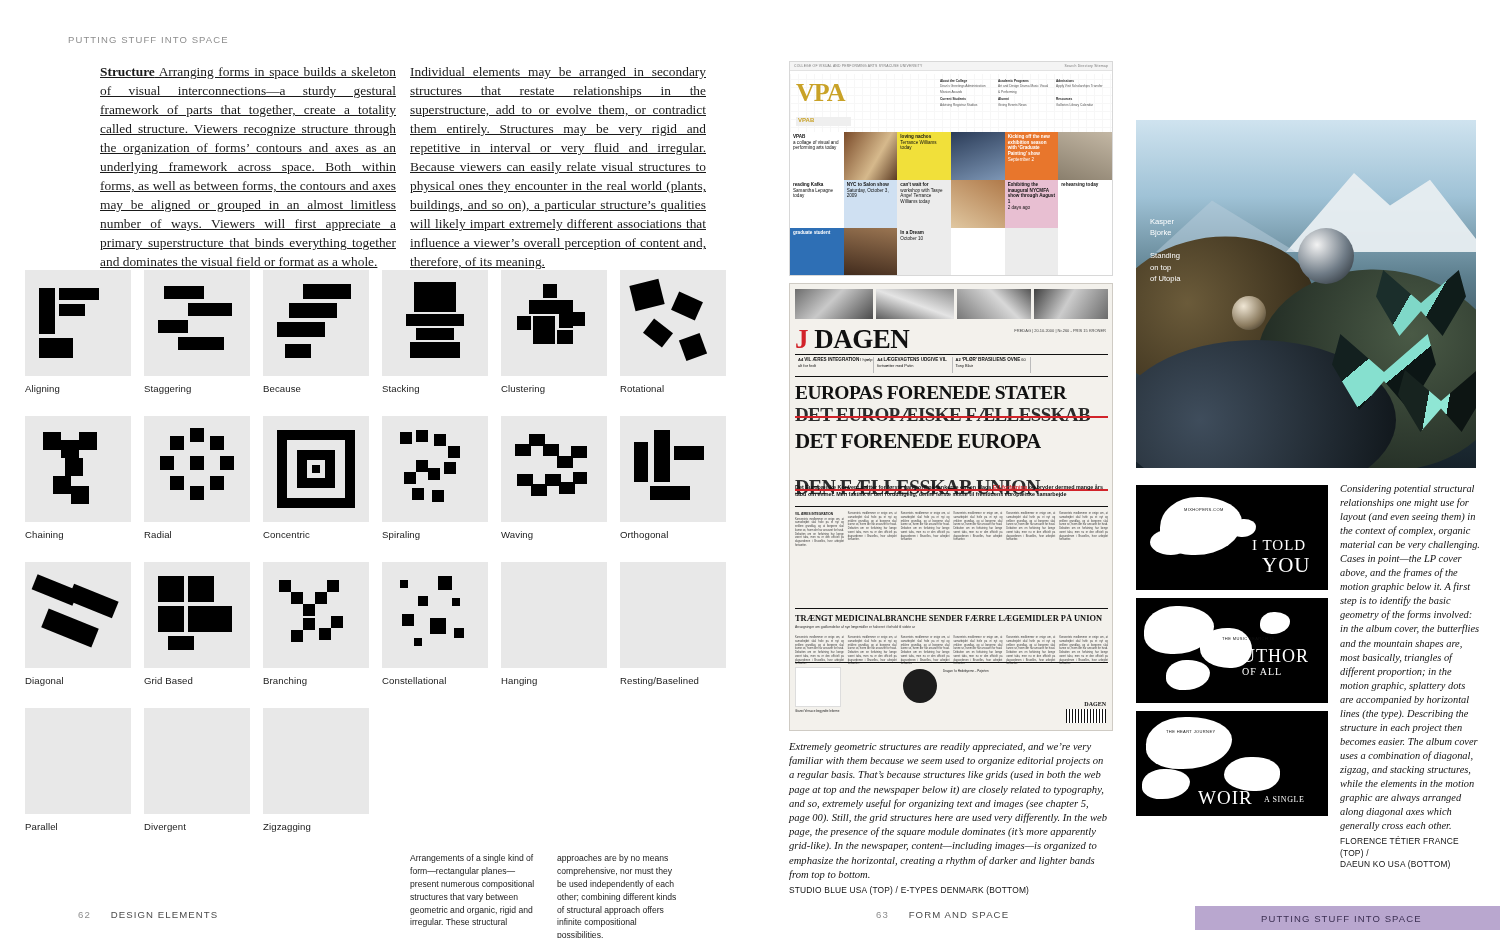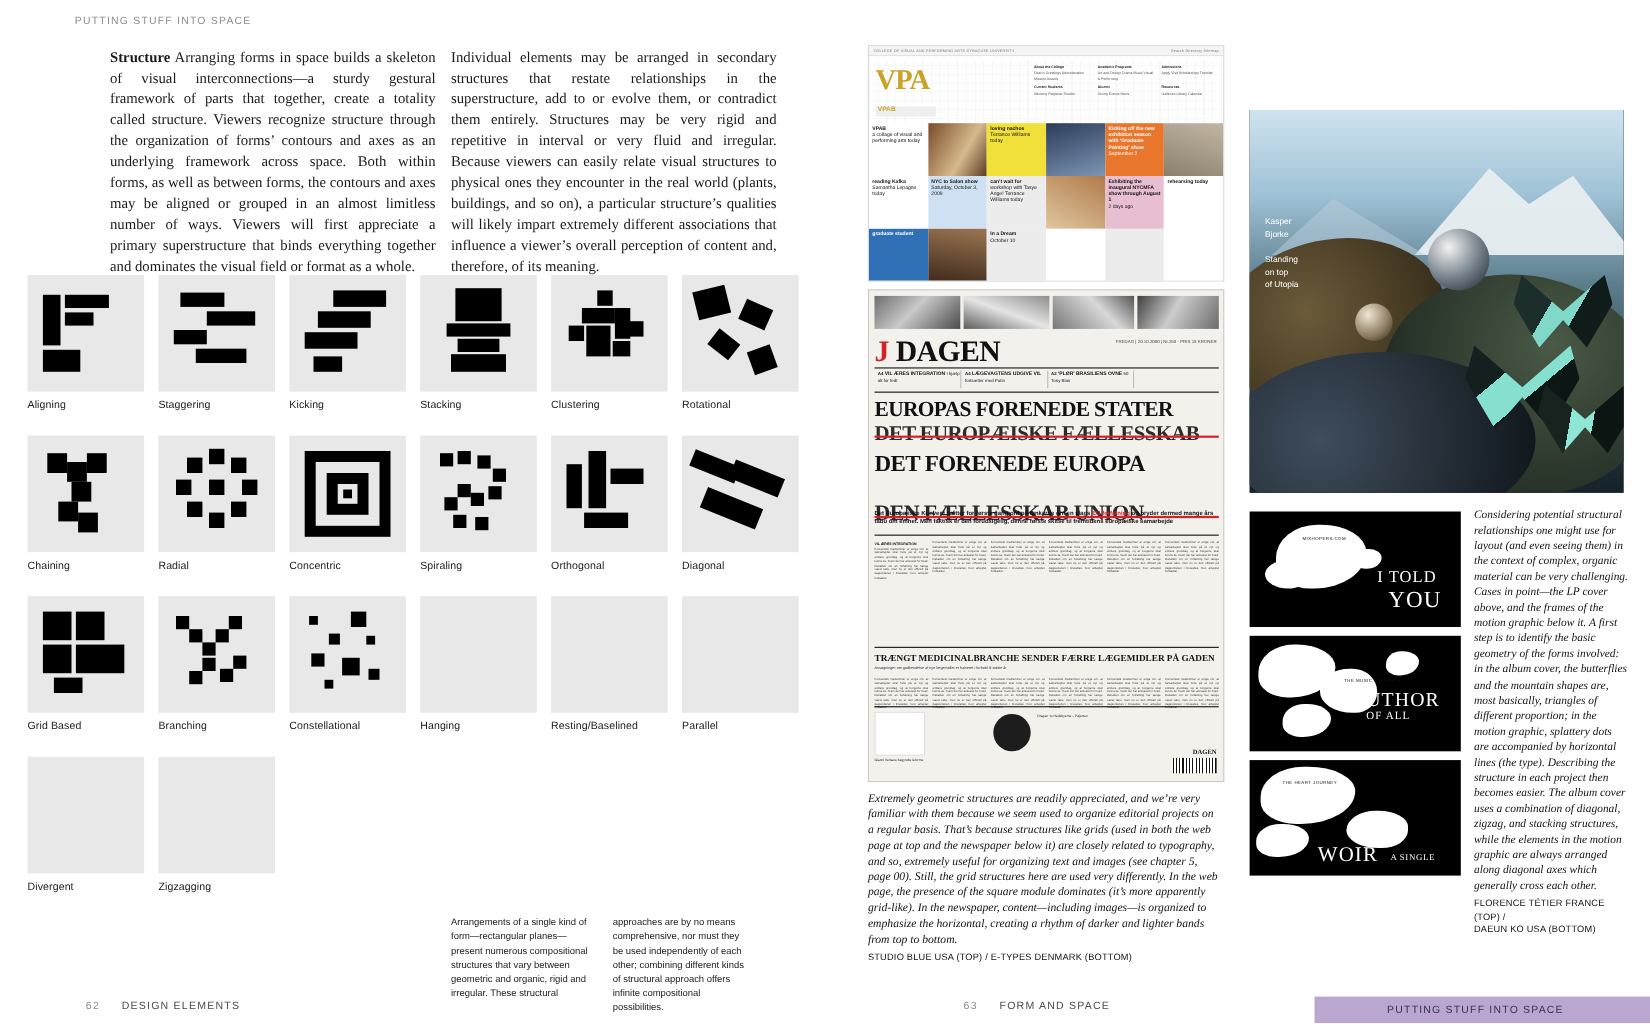--- a/index.html
+++ b/index.html
@@ -4,34 +4,35 @@
 <style>
   * { box-sizing: border-box; }
   html, body { margin: 0; padding: 0; }
   body {
     width: 1500px; height: 938px;
     background: #ffffff;
     font-family: "Liberation Serif", serif;
     overflow: hidden;
     position: relative;
   }
-  .page { position: absolute; inset: 0; }
+  .page { position: absolute; inset: 0; margin-top: 20px; }
 
   
   .running-head {
     position: absolute; left: 68px; top: 14px;
     font-family: "Liberation Sans", sans-serif;
     font-size: 9.5px; letter-spacing: 1.1px; color: #8d8d8d;
   }
 
   
   .col {
     position: absolute; top: 42px; width: 296px;
     font-size: 13.4px; line-height: 1.42; color: #1a1a1a;
     text-align: justify;
+    text-decoration: underline;
   }
   .col-1 { left: 100px; }
   .col-2 { left: 410px; }
   .col b { font-weight: bold; }
 
   
   .matrix {
     position: absolute; left: 25px; top: 250px;
     width: 720px;
     display: grid;
@@ -246,21 +247,21 @@
       <div class="cell-label">Staggering</div>
     </div>
 
     <div class="cell">
       <div class="thumb">
         <i style="left:40px;top:14px;width:48px;height:15px"></i>
         <i style="left:26px;top:33px;width:48px;height:15px"></i>
         <i style="left:14px;top:52px;width:48px;height:15px"></i>
         <i style="left:22px;top:74px;width:26px;height:14px"></i>
       </div>
-      <div class="cell-label">Kicking</div>
+      <div class="cell-label">Because</div>
     </div>
 
     <div class="cell">
       <div class="thumb">
         <i style="left:32px;top:12px;width:42px;height:30px"></i>
         <i style="left:24px;top:44px;width:58px;height:12px"></i>
         <i style="left:34px;top:58px;width:38px;height:12px"></i>
         <i style="left:28px;top:72px;width:50px;height:16px"></i>
       </div>
       <div class="cell-label">Stacking</div>
@@ -337,20 +338,35 @@
         <i style="left:62px;top:46px;width:12px;height:12px"></i>
         <i style="left:46px;top:52px;width:12px;height:12px"></i>
         <i style="left:34px;top:44px;width:12px;height:12px"></i>
         <i style="left:22px;top:56px;width:12px;height:12px"></i>
         <i style="left:30px;top:72px;width:12px;height:12px"></i>
         <i style="left:50px;top:74px;width:12px;height:12px"></i>
       </div>
       <div class="cell-label">Spiraling</div>
     </div>
 
+    <div class="cell">
+      <div class="thumb">
+        <i style="left:14px;top:28px;width:16px;height:12px"></i>
+        <i style="left:28px;top:18px;width:16px;height:12px"></i>
+        <i style="left:42px;top:28px;width:16px;height:12px"></i>
+        <i style="left:56px;top:40px;width:16px;height:12px"></i>
+        <i style="left:70px;top:30px;width:16px;height:12px"></i>
+        <i style="left:16px;top:58px;width:16px;height:12px"></i>
+        <i style="left:30px;top:68px;width:16px;height:12px"></i>
+        <i style="left:44px;top:58px;width:16px;height:12px"></i>
+        <i style="left:58px;top:66px;width:16px;height:12px"></i>
+        <i style="left:72px;top:56px;width:14px;height:12px"></i>
+      </div>
+      <div class="cell-label">Waving</div>
+    </div>
 
     <div class="cell">
       <div class="thumb">
         <i style="left:14px;top:26px;width:14px;height:40px"></i>
         <i style="left:34px;top:14px;width:16px;height:52px"></i>
         <i style="left:54px;top:30px;width:30px;height:14px"></i>
         <i style="left:30px;top:70px;width:40px;height:14px"></i>
       </div>
       <div class="cell-label">Orthogonal</div>
     </div>
@@ -582,21 +598,21 @@
     <div class="cols6" style="top:228px">
       <div class="tcol"><b>VIL ÆRES INTEGRATION</b><span>Konventets medlemmer er enige om, at samarbejdet skal hvile på et nyt og enklere grundlag, og at borgerne skal kunne se, hvem der har ansvaret for hvad. Debatten om en forfatning har længe været tabu, men nu er den officielt på dagsordenen i Bruxelles, hvor arbejdet fortsætter.</span></div>
       <div class="tcol"><span>Konventets medlemmer er enige om, at samarbejdet skal hvile på et nyt og enklere grundlag, og at borgerne skal kunne se, hvem der har ansvaret for hvad. Debatten om en forfatning har længe været tabu, men nu er den officielt på dagsordenen i Bruxelles, hvor arbejdet fortsætter.</span></div>
       <div class="tcol"><span>Konventets medlemmer er enige om, at samarbejdet skal hvile på et nyt og enklere grundlag, og at borgerne skal kunne se, hvem der har ansvaret for hvad. Debatten om en forfatning har længe været tabu, men nu er den officielt på dagsordenen i Bruxelles, hvor arbejdet fortsætter.</span></div>
       <div class="tcol"><span>Konventets medlemmer er enige om, at samarbejdet skal hvile på et nyt og enklere grundlag, og at borgerne skal kunne se, hvem der har ansvaret for hvad. Debatten om en forfatning har længe været tabu, men nu er den officielt på dagsordenen i Bruxelles, hvor arbejdet fortsætter.</span></div>
       <div class="tcol"><span>Konventets medlemmer er enige om, at samarbejdet skal hvile på et nyt og enklere grundlag, og at borgerne skal kunne se, hvem der har ansvaret for hvad. Debatten om en forfatning har længe været tabu, men nu er den officielt på dagsordenen i Bruxelles, hvor arbejdet fortsætter.</span></div>
       <div class="tcol"><span>Konventets medlemmer er enige om, at samarbejdet skal hvile på et nyt og enklere grundlag, og at borgerne skal kunne se, hvem der har ansvaret for hvad. Debatten om en forfatning har længe været tabu, men nu er den officielt på dagsordenen i Bruxelles, hvor arbejdet fortsætter.</span></div>
     </div>
 
     <div class="news-rule" style="top:324px"></div>
-    <div class="news-sub">TRÆNGT MEDICINALBRANCHE SENDER FÆRRE LÆGEMIDLER PÅ GADEN</div>
+    <div class="news-sub">TRÆNGT MEDICINALBRANCHE SENDER FÆRRE LÆGEMIDLER PÅ UNION</div>
     <div class="news-sub2">Ansøgninger om godkendelse af nye lægemidler er halveret i forhold til sidste år</div>
 
     <div class="cols6" style="top:352px">
       <div class="tcol"><span>Konventets medlemmer er enige om, at samarbejdet skal hvile på et nyt og enklere grundlag, og at borgerne skal kunne se, hvem der har ansvaret for hvad. Debatten om en forfatning har længe været tabu, men nu er den officielt på dagsordenen i Bruxelles, hvor arbejdet fortsætter.</span></div>
       <div class="tcol"><span>Konventets medlemmer er enige om, at samarbejdet skal hvile på et nyt og enklere grundlag, og at borgerne skal kunne se, hvem der har ansvaret for hvad. Debatten om en forfatning har længe været tabu, men nu er den officielt på dagsordenen i Bruxelles, hvor arbejdet fortsætter.</span></div>
       <div class="tcol"><span>Konventets medlemmer er enige om, at samarbejdet skal hvile på et nyt og enklere grundlag, og at borgerne skal kunne se, hvem der har ansvaret for hvad. Debatten om en forfatning har længe været tabu, men nu er den officielt på dagsordenen i Bruxelles, hvor arbejdet fortsætter.</span></div>
       <div class="tcol"><span>Konventets medlemmer er enige om, at samarbejdet skal hvile på et nyt og enklere grundlag, og at borgerne skal kunne se, hvem der har ansvaret for hvad. Debatten om en forfatning har længe været tabu, men nu er den officielt på dagsordenen i Bruxelles, hvor arbejdet fortsætter.</span></div>
       <div class="tcol"><span>Konventets medlemmer er enige om, at samarbejdet skal hvile på et nyt og enklere grundlag, og at borgerne skal kunne se, hvem der har ansvaret for hvad. Debatten om en forfatning har længe været tabu, men nu er den officielt på dagsordenen i Bruxelles, hvor arbejdet fortsætter.</span></div>
       <div class="tcol"><span>Konventets medlemmer er enige om, at samarbejdet skal hvile på et nyt og enklere grundlag, og at borgerne skal kunne se, hvem der har ansvaret for hvad. Debatten om en forfatning har længe været tabu, men nu er den officielt på dagsordenen i Bruxelles, hvor arbejdet fortsætter.</span></div>
     </div>

